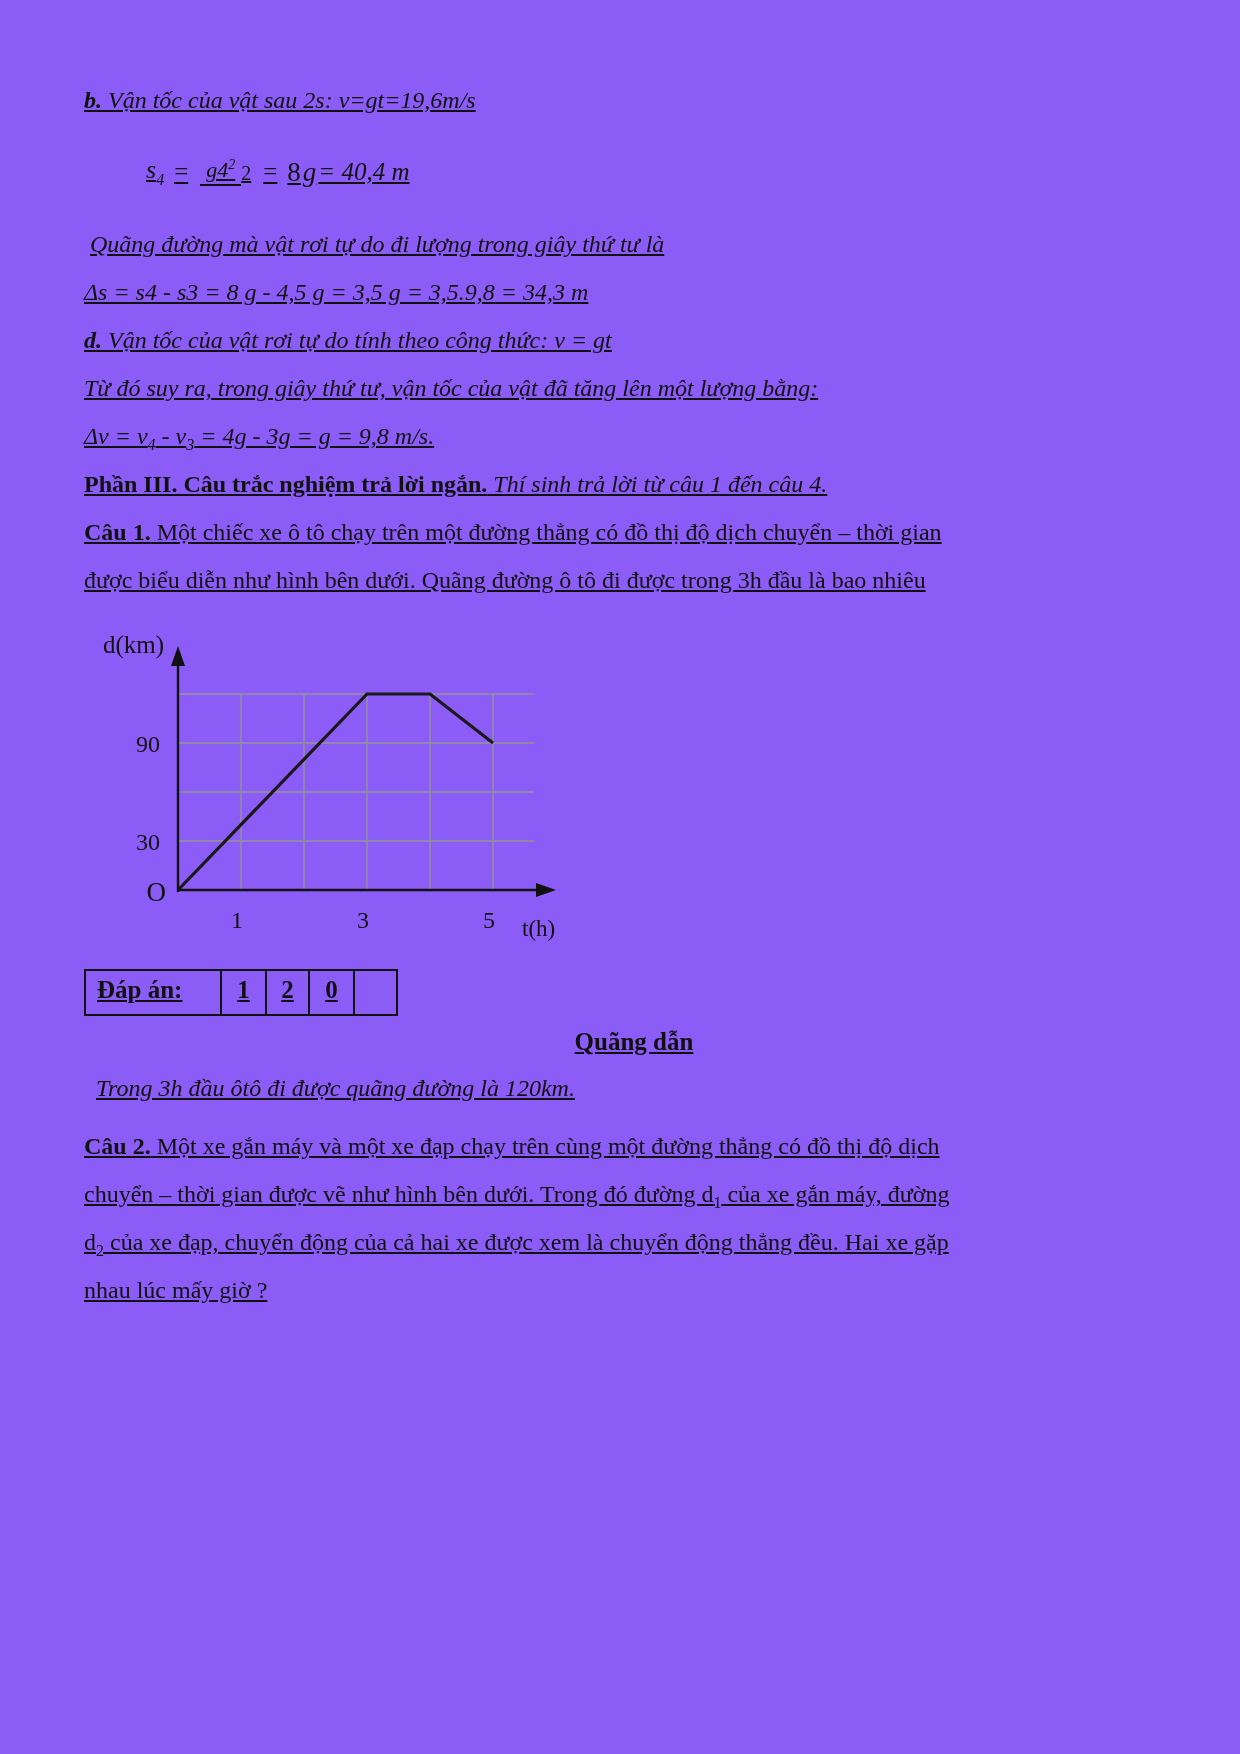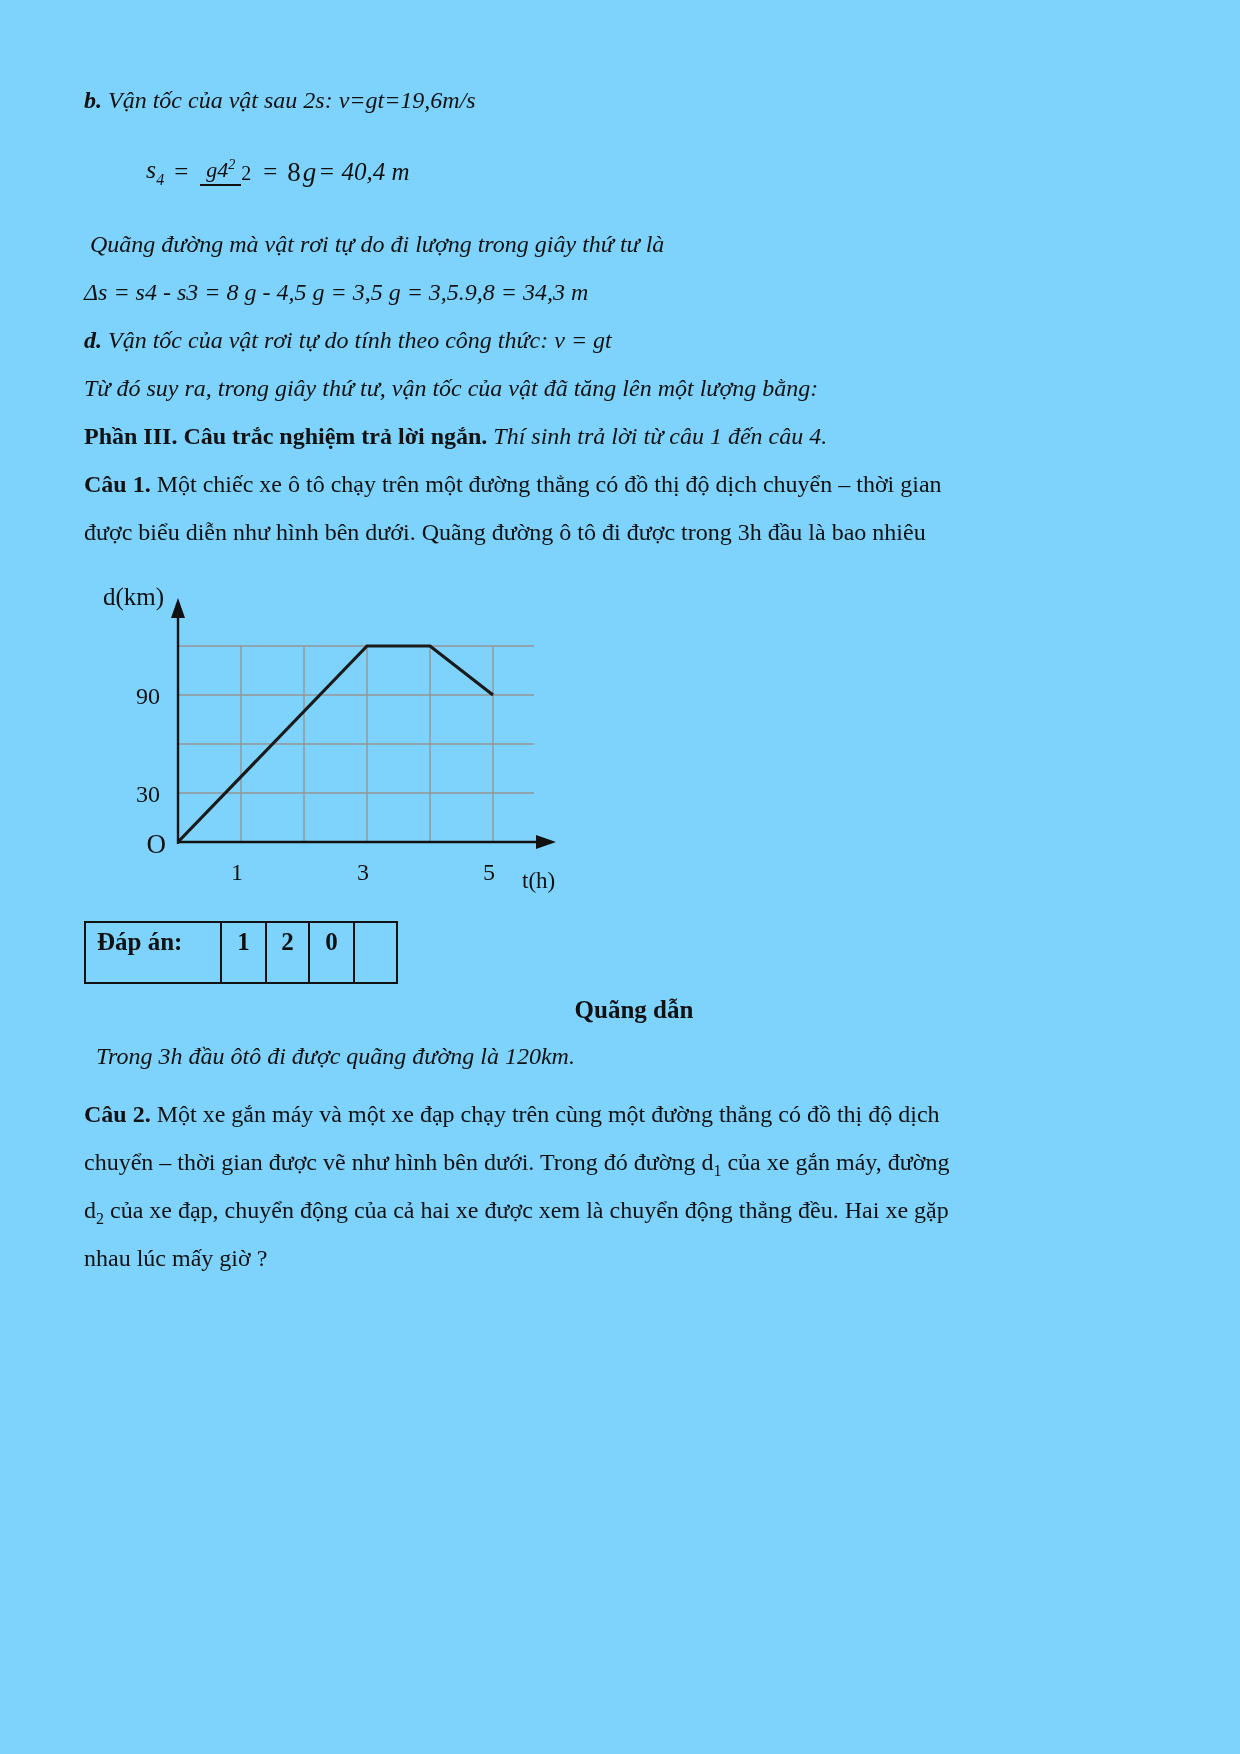--- a/index.html
+++ b/index.html
@@ -1,19 +1,19 @@
 <!DOCTYPE html>
 <html><head>
 <meta charset="utf-8">
 <style>
   html,body{margin:0;padding:0;background:#fff;}
   .page{
-    width:1240px;height:1754px;background:#7dd3fc;color:#111;
+    width:1240px;height:1754px;background:#8b5cf6;color:#111;
     font-family:"Liberation Serif","DejaVu Serif",serif;
-    position:relative;overflow:hidden;
+    position:relative;overflow:hidden;text-decoration:underline;
   }
   .content{padding:76px 30px 0 84px;}
   .line{margin:0;line-height:48px;font-size:24px;white-space:nowrap;}
   .it{font-style:italic;}
   .bd{font-weight:bold;}
   .bdit{font-weight:bold;font-style:italic;}
   .line sub{font-size:16px;line-height:0;}
   
   .formula{
     height:96px;display:flex;align-items:center;padding-left:62px;
@@ -25,21 +25,21 @@
   .frac .num{border-bottom:2px solid #111;padding:0 6px 2px;font-size:22px;}
   .frac .num sup{font-size:14px;line-height:0;}
   .frac .den{font-size:20px;padding-top:2px;font-style:normal;}
   .f8{font-style:normal;font-size:27px;margin-right:2px;}
   .fg{font-size:27px;}
   .ftail{font-size:25px;margin-left:2px;}
   
   .chart-svg{display:block;margin:0;}
   .chart-svg text{font-family:"Liberation Serif","DejaVu Serif",serif;fill:#111;}
   
-  .ans{display:flex;border:2px solid #111;width:314px;height:63px;box-sizing:border-box;margin-top:20px;}
+  .ans{display:flex;border:2px solid #111;width:314px;height:47px;box-sizing:border-box;margin-top:20px;}
   .ans .c{box-sizing:border-box;border-left:2px solid #111;text-align:center;
           font-weight:bold;font-size:25px;padding-top:5px;}
   .ans .lab{width:134px;border-left:none;text-align:left;padding-left:11px;}
   .w45{width:45px;} .w43{width:43px;}
   .guide-head{width:1100px;text-align:center;font-weight:bold;font-size:25px;line-height:40px;margin:6px 0 0 0;}
   .sol{margin:2px 0 0 12px;line-height:48px;font-size:24px;font-style:italic;white-space:nowrap;}
 </style>
 </head>
 <body>
 
@@ -63,20 +63,21 @@
     </div>
 
     <p class="line it" style="padding-left:6px;">Quãng đường mà vật rơi tự do đi lượng trong giây thứ tư là</p>
 
     <p class="line it">Δs = s4 - s3 = 8 g - 4,5 g = 3,5 g = 3,5.9,8 = 34,3 m</p>
 
     <p class="line it"><span class="bdit">d.</span><span> Vận tốc của vật rơi tự do tính theo công thức: v = gt</span></p>
 
     <p class="line it">Từ đó suy ra, trong giây thứ tư, vận tốc của vật đã tăng lên một lượng bằng:</p>
 
+    <p class="line it"><span>Δv = v</span><sub>4</sub><span> - v</span><sub>3</sub><span> = 4g - 3g = g = 9,8 m/s.</span></p>
 
     <p class="line"><span class="bd">Phần III. Câu trắc nghiệm trả lời ngắn.</span><span class="it"> Thí sinh trả lời từ câu 1 đến câu 4.</span></p>
 
     <p class="line"><span class="bd">Câu 1.</span><span> Một chiếc xe ô tô chạy trên một đường thẳng có đồ thị độ dịch chuyển – thời gian</span></p>
     <p class="line">được biểu diễn như hình bên dưới. Quãng đường ô tô đi được trong 3h đầu là bao nhiêu</p>
 
     <svg class="chart-svg" width="560" height="345" viewBox="0 0 560 345">
 
       <g id="chart-dynamic">
           <line x1="94" y1="237" x2="449.95000000000005" y2="237" stroke="#949494" stroke-width="1.4"></line>

